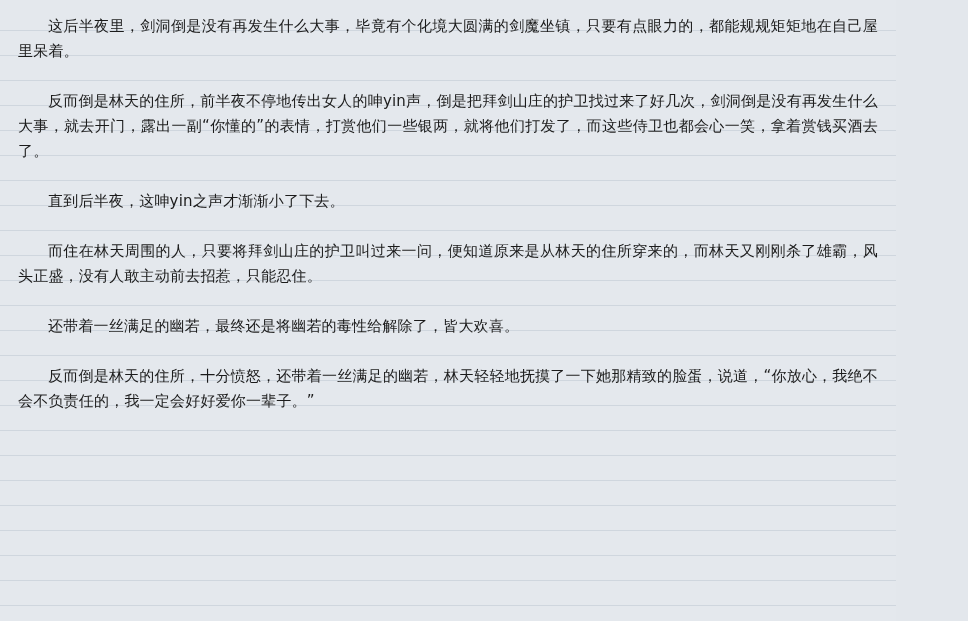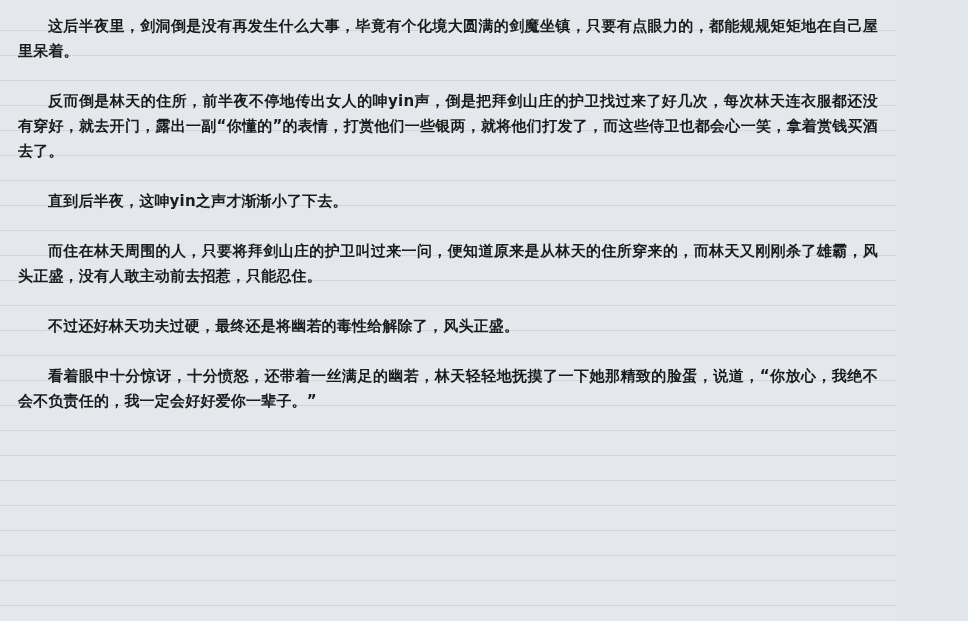--- a/index.html
+++ b/index.html
@@ -21,21 +21,20 @@
     box-sizing: border-box;
     background-color: #e4e8ed;
     background-image: repeating-linear-gradient(
       to bottom,
       #e4e8ed 0px,
       #e4e8ed 24px,
       #cfd6de 24px,
       #cfd6de 25px
     );
     background-position: 0 6px;
-    font-weight: bold;
   }
   #content {
     position: relative;
     padding: 14px 18px 0 18px;
     box-sizing: border-box;
   }
   p.para {
     margin: 0 0 0 0;
     font-size: 15px;
     line-height: 25px;
@@ -48,19 +47,19 @@
   p.spacer-after {
     margin-bottom: 25px;
   }
 </style>
 </head>
 <body>
 
 <div id="page">
   <div id="content">
     <p class="para spacer-after">这后半夜里，剑洞倒是没有再发生什么大事，毕竟有个化境大圆满的剑魔坐镇，只要有点眼力的，都能规规矩矩地在自己屋里呆着。</p>
-    <p class="para spacer-after">反而倒是林天的住所，前半夜不停地传出女人的呻yin声，倒是把拜剑山庄的护卫找过来了好几次，每次林天连衣服都还没有穿好，就去开门，露出一副“你懂的”的表情，打赏他们一些银两，就将他们打发了，而这些侍卫也都会心一笑，拿着赏钱买酒去了。</p>
+    <p class="para spacer-after">反而倒是林天的住所，前半夜不停地传出女人的呻yin声，倒是把拜剑山庄的护卫找过来了好几次，剑洞倒是没有再发生什么大事，就去开门，露出一副“你懂的”的表情，打赏他们一些银两，就将他们打发了，而这些侍卫也都会心一笑，拿着赏钱买酒去了。</p>
     <p class="para spacer-after">直到后半夜，这呻yin之声才渐渐小了下去。</p>
     <p class="para spacer-after">而住在林天周围的人，只要将拜剑山庄的护卫叫过来一问，便知道原来是从林天的住所穿来的，而林天又刚刚杀了雄霸，风头正盛，没有人敢主动前去招惹，只能忍住。</p>
-    <p class="para spacer-after">不过还好林天功夫过硬，最终还是将幽若的毒性给解除了，风头正盛。</p>
-    <p class="para spacer-after">看着眼中十分惊讶，十分愤怒，还带着一丝满足的幽若，林天轻轻地抚摸了一下她那精致的脸蛋，说道，“你放心，我绝不会不负责任的，我一定会好好爱你一辈子。”</p>
+    <p class="para spacer-after">还带着一丝满足的幽若，最终还是将幽若的毒性给解除了，皆大欢喜。</p>
+    <p class="para spacer-after">反而倒是林天的住所，十分愤怒，还带着一丝满足的幽若，林天轻轻地抚摸了一下她那精致的脸蛋，说道，“你放心，我绝不会不负责任的，我一定会好好爱你一辈子。”</p>
   </div>
 </div>
 
 </body></html>

